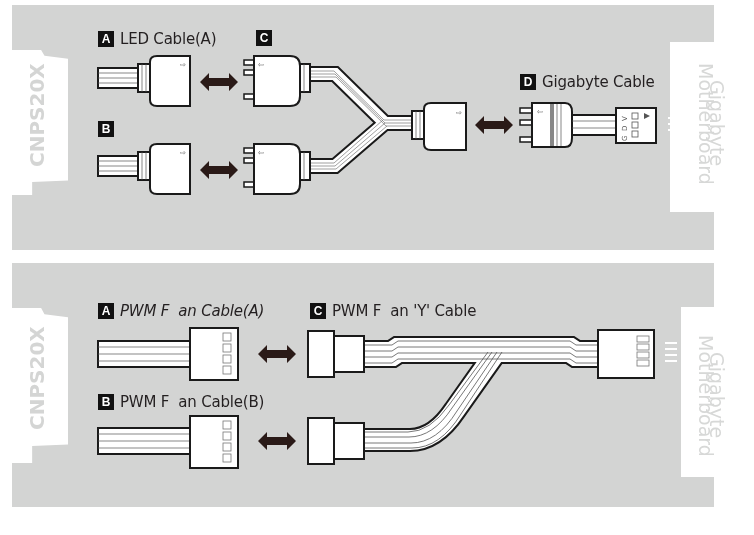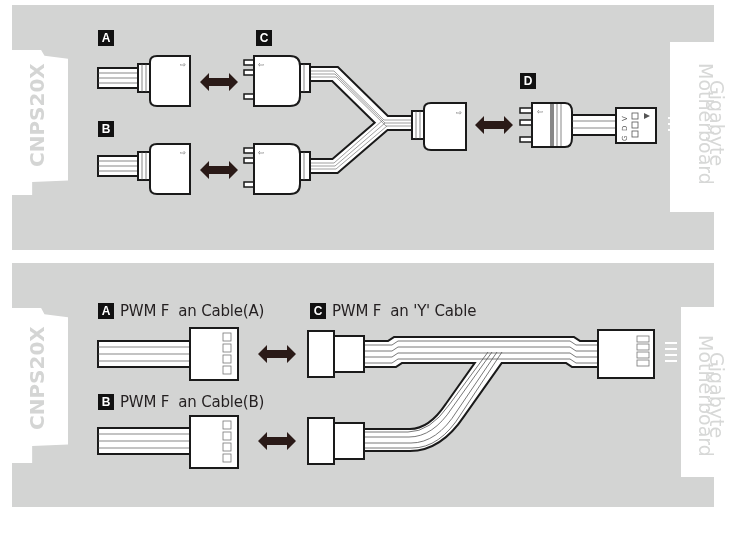--- a/index.html
+++ b/index.html
@@ -29,34 +29,36 @@
 <div class="panel" id="panel-pwm">
   <div class="cpu-block" style="top:45px; width:56px; height:155px; clip-path: polygon(0 0, 52% 0, 58% 4%, 100% 6%, 100% 88%, 36% 89%, 36% 100%, 0 100%);"></div>
   <div class="vert-text" style="left:-20px; top:110px; font-size:20px; transform: rotate(-90deg); width:90px; text-align:center;">CNPS20X</div>
 </div>
 <div class="mb-block" style="left:681px; top:307px; width:73px; height:170px;"></div>
 <div class="vert-text" style="left:672px; top:384px; font-size:19px; transform: rotate(90deg); width:90px; text-align:center; color:#d7d8d7; font-weight:normal;">Gigabyte</div>
 <div class="vert-text" style="left:646px; top:384px; font-size:19px; transform: rotate(90deg); width:120px; text-align:center; color:#d7d8d7; font-weight:normal;">Motherboard</div>
 
 <div class="label" style="left:98px; top:30px;">
   <span class="badge">A</span>
+  <span>LED Cable(A)</span>
 </div>
 <div class="label" style="left:98px; top:121px;">
   <span class="badge">B</span>
 </div>
 <div class="label" style="left:256px; top:30px;">
   <span class="badge">C</span>
 </div>
 <div class="label" style="left:520px; top:73px;">
   <span class="badge">D</span>
+  <span>Gigabyte Cable</span>
 </div>
 
 <div class="label" style="left:98px; top:302px;">
   <span class="badge">A</span>
-  <span style="white-space:pre;">PWM F  an Cable(A)</span>
+  <span style="white-space:pre;font-style:italic;">PWM F  an Cable(A)</span>
 </div>
 <div class="label" style="left:98px; top:393px;">
   <span class="badge">B</span>
   <span style="white-space:pre;">PWM F  an Cable(B)</span>
 </div>
 <div class="label" style="left:310px; top:302px;">
   <span class="badge">C</span>
   <span style="white-space:pre;">PWM F  an 'Y' Cable</span>
 </div>
 

